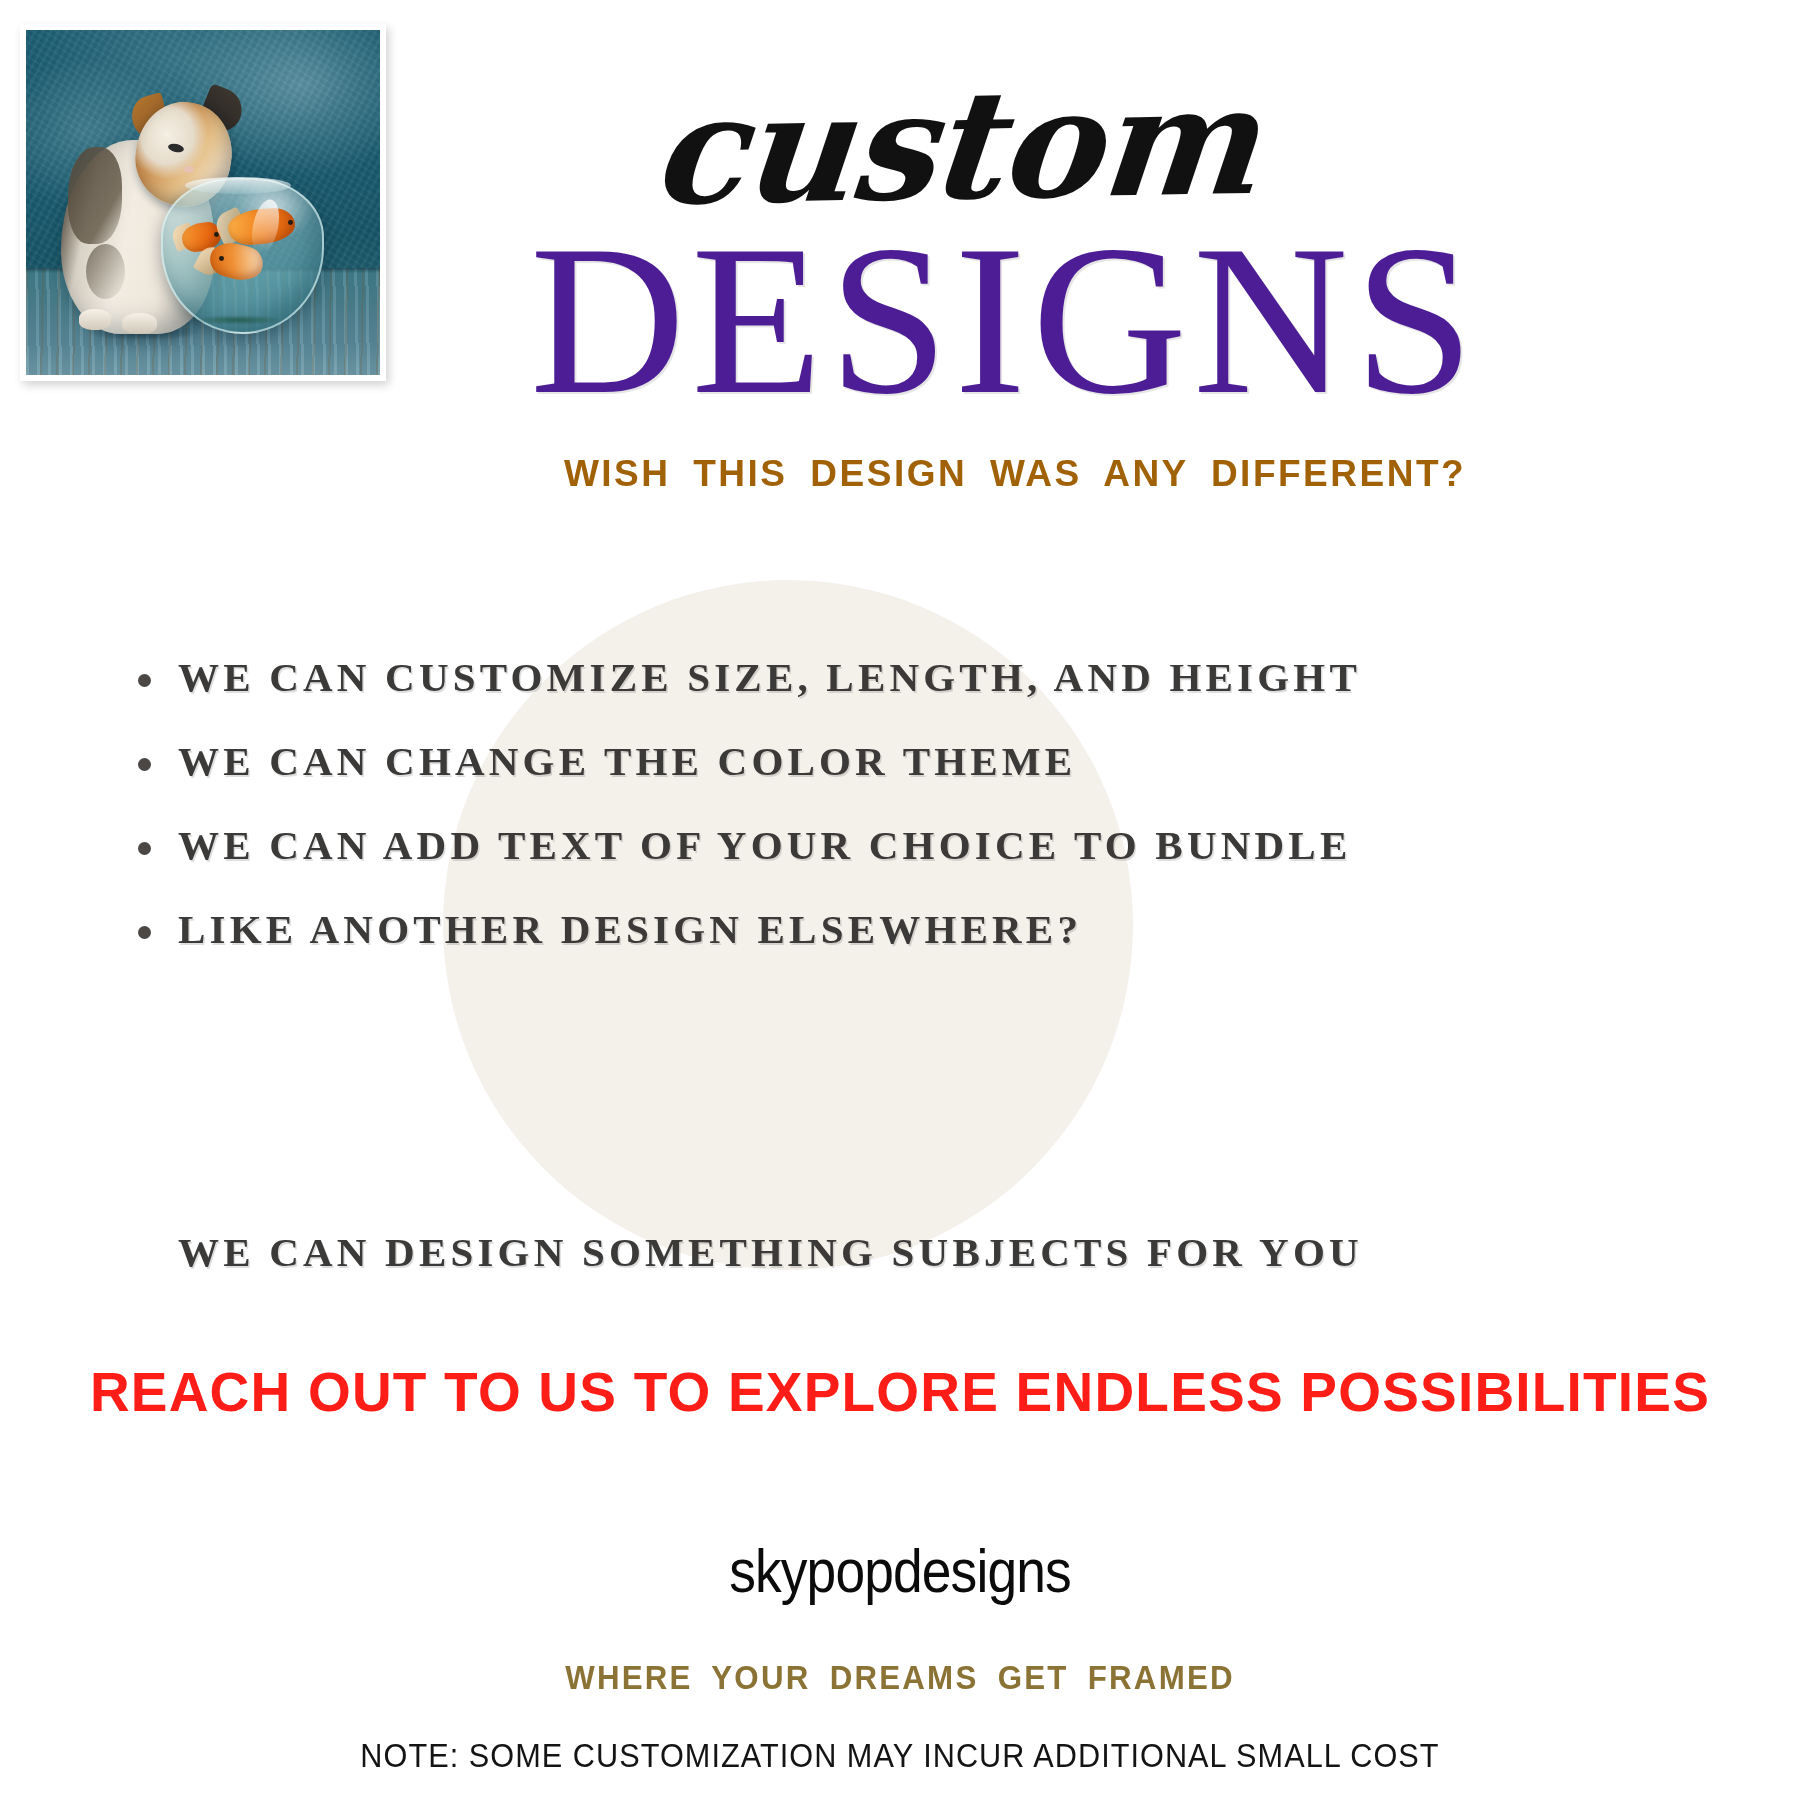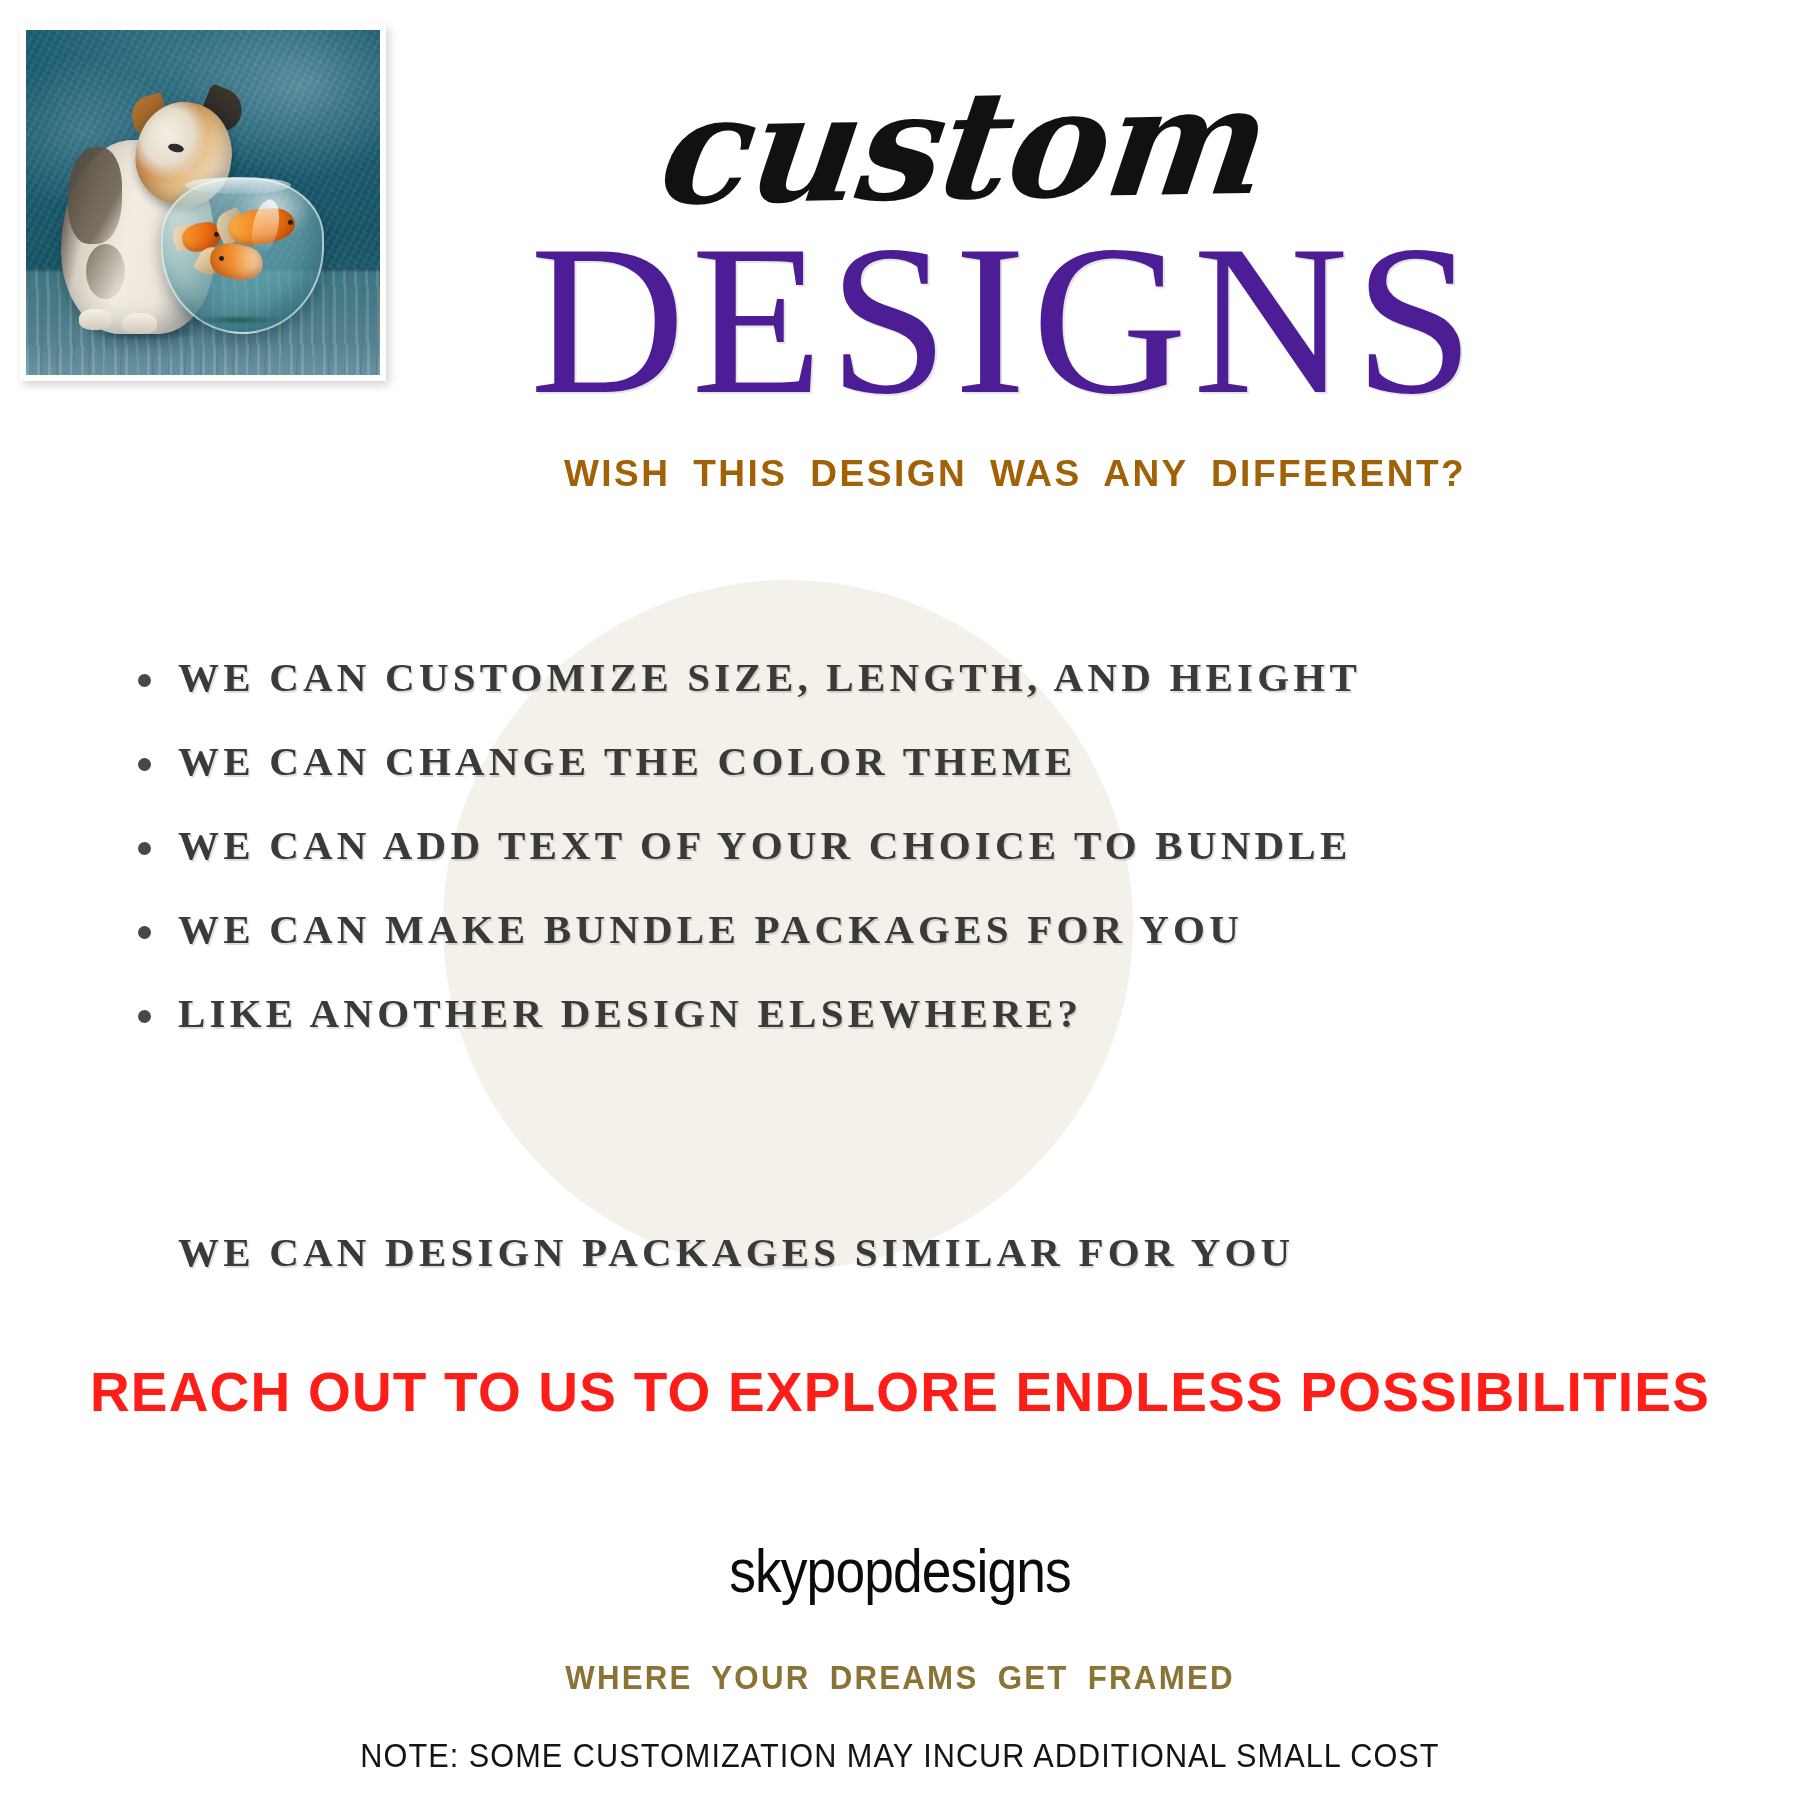--- a/index.html
+++ b/index.html
@@ -375,22 +375,21 @@
 <div id="headline-block">
   <span id="script-word">custom</span>
   <span id="designs-word">DESIGNS</span>
   <span id="subhead-question">WISH  THIS  DESIGN  WAS ANY DIFFERENT?</span>
 </div>
 
 <ul id="benefits-list">
   <li>WE CAN CUSTOMIZE SIZE, LENGTH, AND HEIGHT</li>
   <li>WE CAN CHANGE THE COLOR THEME</li>
   <li>WE CAN ADD TEXT OF YOUR CHOICE TO BUNDLE</li>
-  <li>WE CAN MAKE BUNDLE PACKAGES FOR YOU</li>
   <li>LIKE ANOTHER DESIGN ELSEWHERE?</li>
 </ul>
-<div id="continuation-line">WE CAN DESIGN PACKAGES SIMILAR FOR YOU</div>
+<div id="continuation-line">WE CAN DESIGN SOMETHING SUBJECTS FOR YOU</div>
 
 <div id="cta-line">REACH OUT TO US TO EXPLORE ENDLESS POSSIBILITIES</div>
 
 <div id="brand-logo">skypopdesigns</div>
 <div id="brand-tagline">WHERE YOUR DREAMS GET FRAMED</div>
 <div id="fine-print-note">NOTE: SOME CUSTOMIZATION MAY INCUR ADDITIONAL SMALL COST</div>
 
 </body></html>

